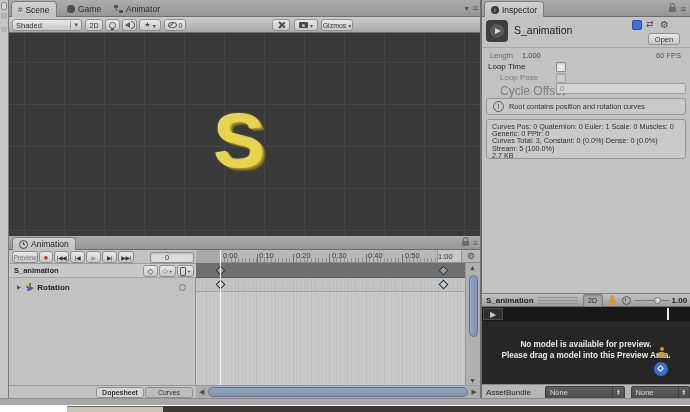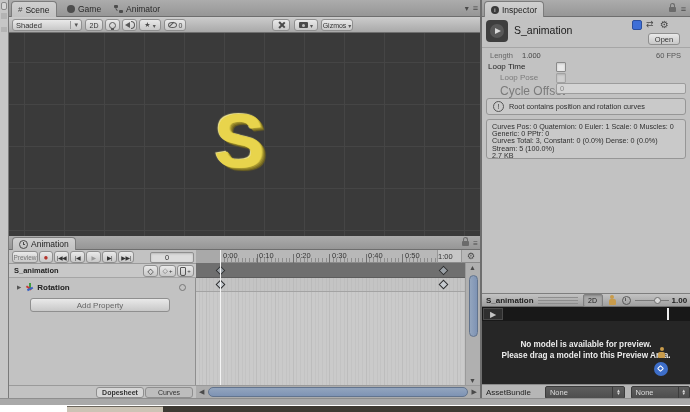--- a/index.html
+++ b/index.html
@@ -186,23 +186,20 @@
   <div class="abs" style="left:0;top:2px;width:187px;height:14px;display:flex;align-items:center;">
     <span style="font-size:5.5px;color:#555;margin-left:8px;">▶</span>
     <span style="width:9px;height:9px;position:relative;margin-left:4px;display:inline-block;">
       <span class="abs" style="left:4px;top:0;width:1.5px;height:6px;background:#3E9B3E;"></span>
       <span class="abs" style="left:1px;top:4px;width:6px;height:1.5px;background:#C23B3B;transform:rotate(35deg);"></span>
       <span class="abs" style="left:2px;top:5px;width:6px;height:1.5px;background:#3B63C2;transform:rotate(-25deg);"></span>
     </span>
     <span style="font-size:8px;font-weight:bold;color:#222;margin-left:3px;">Rotation</span>
     <span style="margin-left:auto;margin-right:10px;width:5px;height:5px;border:1px solid #777;border-radius:50%;"></span>
   </div>
-  <div class="abs btn" style="left:21px;top:20px;width:140px;height:14px;">
-    <span style="font-size:8px;color:#666;">Add Property</span>
-  </div>
 </div>
 
 <div class="abs" style="left:196px;top:250px;width:241px;height:13px;background:#B8B8B8;border-bottom:1px solid #8B8B8B;">
   <div class="abs" style="left:0;top:0;width:24px;height:13px;background:#A9A9A9;"></div>
   <div class="abs" style="left:24px;right:0;bottom:0;height:4px;background:repeating-linear-gradient(90deg,#8D8D8D 0 1px,transparent 1px 3.64px);"></div>
   <div class="abs" style="left:24px;top:4px;width:1px;height:9px;background:#6F6F6F;"></div>
   <div class="abs" style="left:60.5px;top:4px;width:1px;height:9px;background:#6F6F6F;"></div>
   <div class="abs" style="left:97px;top:4px;width:1px;height:9px;background:#6F6F6F;"></div>
   <div class="abs" style="left:133px;top:4px;width:1px;height:9px;background:#6F6F6F;"></div>
   <div class="abs" style="left:169.5px;top:4px;width:1px;height:9px;background:#6F6F6F;"></div>

